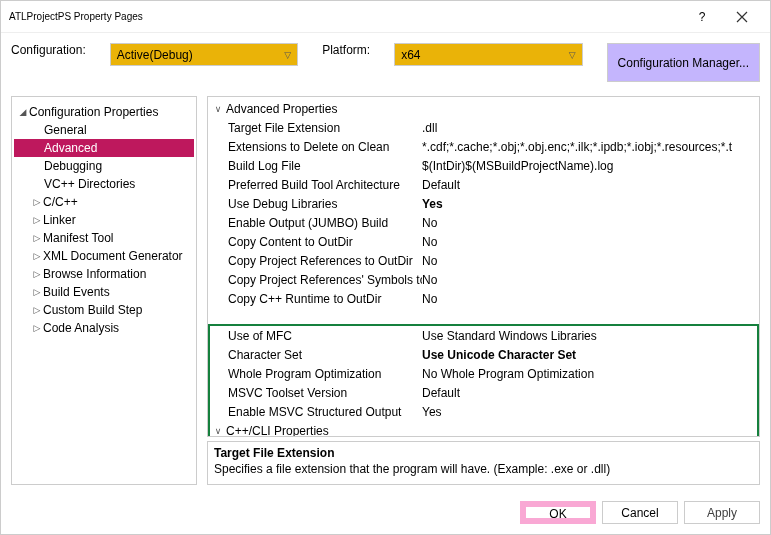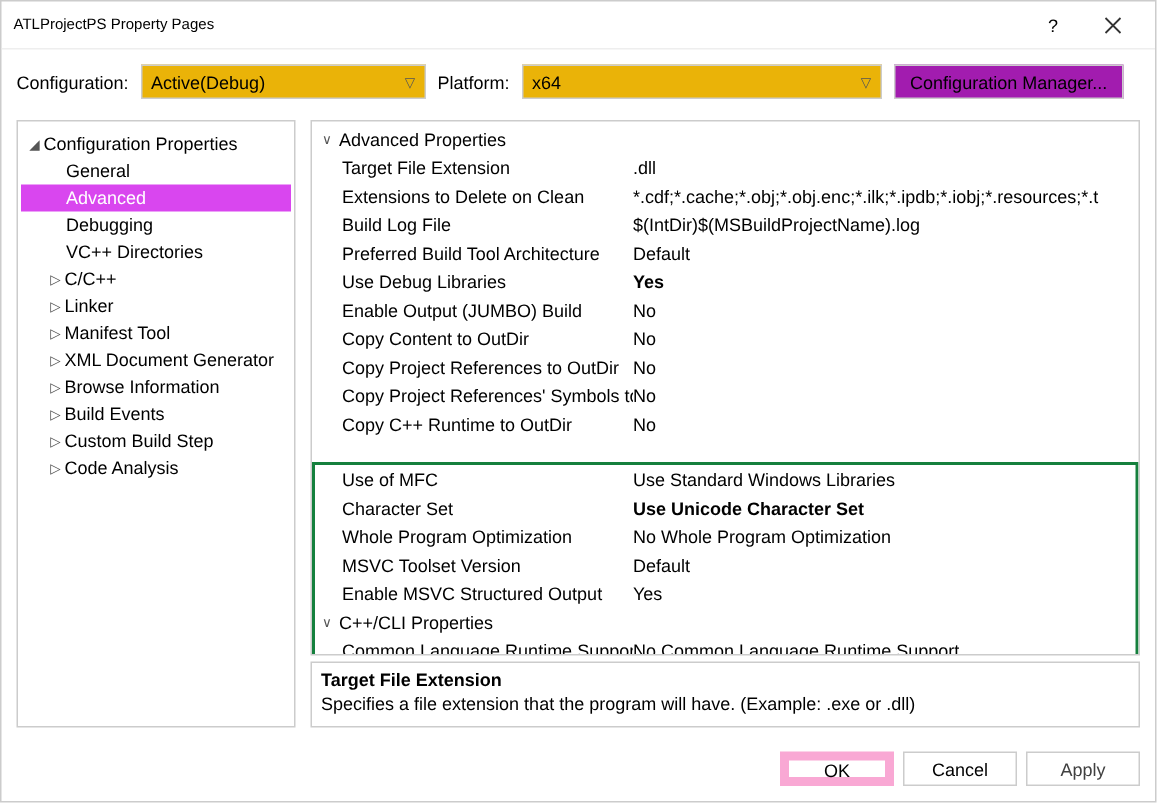--- a/index.html
+++ b/index.html
@@ -2,33 +2,33 @@
 <html><head>
   <meta charset="utf-8">
   <style>
     *{box-sizing:border-box;margin:0;padding:0;font-family:"Segoe UI",Tahoma,sans-serif;font-size:12px;color:#000}
     body{width:771px;height:535px;background:#fff;border:1px solid #ccc;display:flex;flex-direction:column}
     .titlebar{height:32px;display:flex;align-items:center;padding:0 8px;border-bottom:1px solid #eee}
     .titlebar .title{font-size:10px;flex:0 0 auto}
     .titlebar .spacer{flex:1}
     .titlebar .winbtn{width:40px;height:32px;display:flex;align-items:center;justify-content:center;font-size:14px;color:#333}
     .winbtn.close svg,.winbtn.help svg{width:12px;height:12px}
-    .conf-row{display:flex;align-items:center;padding:10px 10px 14px 10px;gap:8px}
+    .conf-row{display:flex;padding:10px 10px 14px 10px;gap:24px}
     .lbl{}
     .combo{flex:1;display:flex;align-items:center;height:23px;border:1px solid #ccc;padding:0 6px;background:#eab308;justify-content:space-between}
     .combo .chev{font-size:9px;color:#555}
-    .cm-btn{height:23px;border:1px solid #ccc;background:#a21caf;padding:0 10px;cursor:pointer}
+    .cm-btn{height:39px;border:1px solid #ccc;background:#c4b5fd;padding:0 10px;cursor:pointer}
     .body{flex:1;display:flex;gap:10px;padding:0 10px 6px 10px;min-height:0}
     .tree{width:186px;border:1px solid #ccc;padding:6px 2px;overflow:hidden}
     .tree-row{display:flex;align-items:center;height:18px;padding-left:4px}
     .tree-row .twist{display:inline-block;width:10px;text-align:center;font-size:9px;color:#555;margin-right:1px}
     .tree-row.d1{padding-left:4px}
     .tree-row.d2{padding-left:30px}
     .tree-row.d2.hastwist{padding-left:18px}
-    .tree-row.sel{background:#d946ef;color:#fff}
+    .tree-row.sel{background:#be185d;color:#fff}
     .tree-row.sel span{color:#fff}
     .right{flex:1;display:flex;flex-direction:column;min-width:0}
     .grid{flex:1;border:1px solid #ccc;padding:2px 2px;overflow:hidden}
     .grow{display:flex;height:19px;align-items:center}
     .grow .twist{display:inline-block;width:12px;text-align:center;font-size:9px;color:#555;margin:0 2px}
     .grow .key{width:212px;padding-left:18px;white-space:nowrap;overflow:hidden}
     .grow.cat .key{padding-left:0;font-weight:400}
     .grow .val{flex:1;white-space:nowrap;overflow:hidden}
     .grow.bold .val{font-weight:700}
     .hlzone{border:2px solid #15803d;margin:16px -2px}

